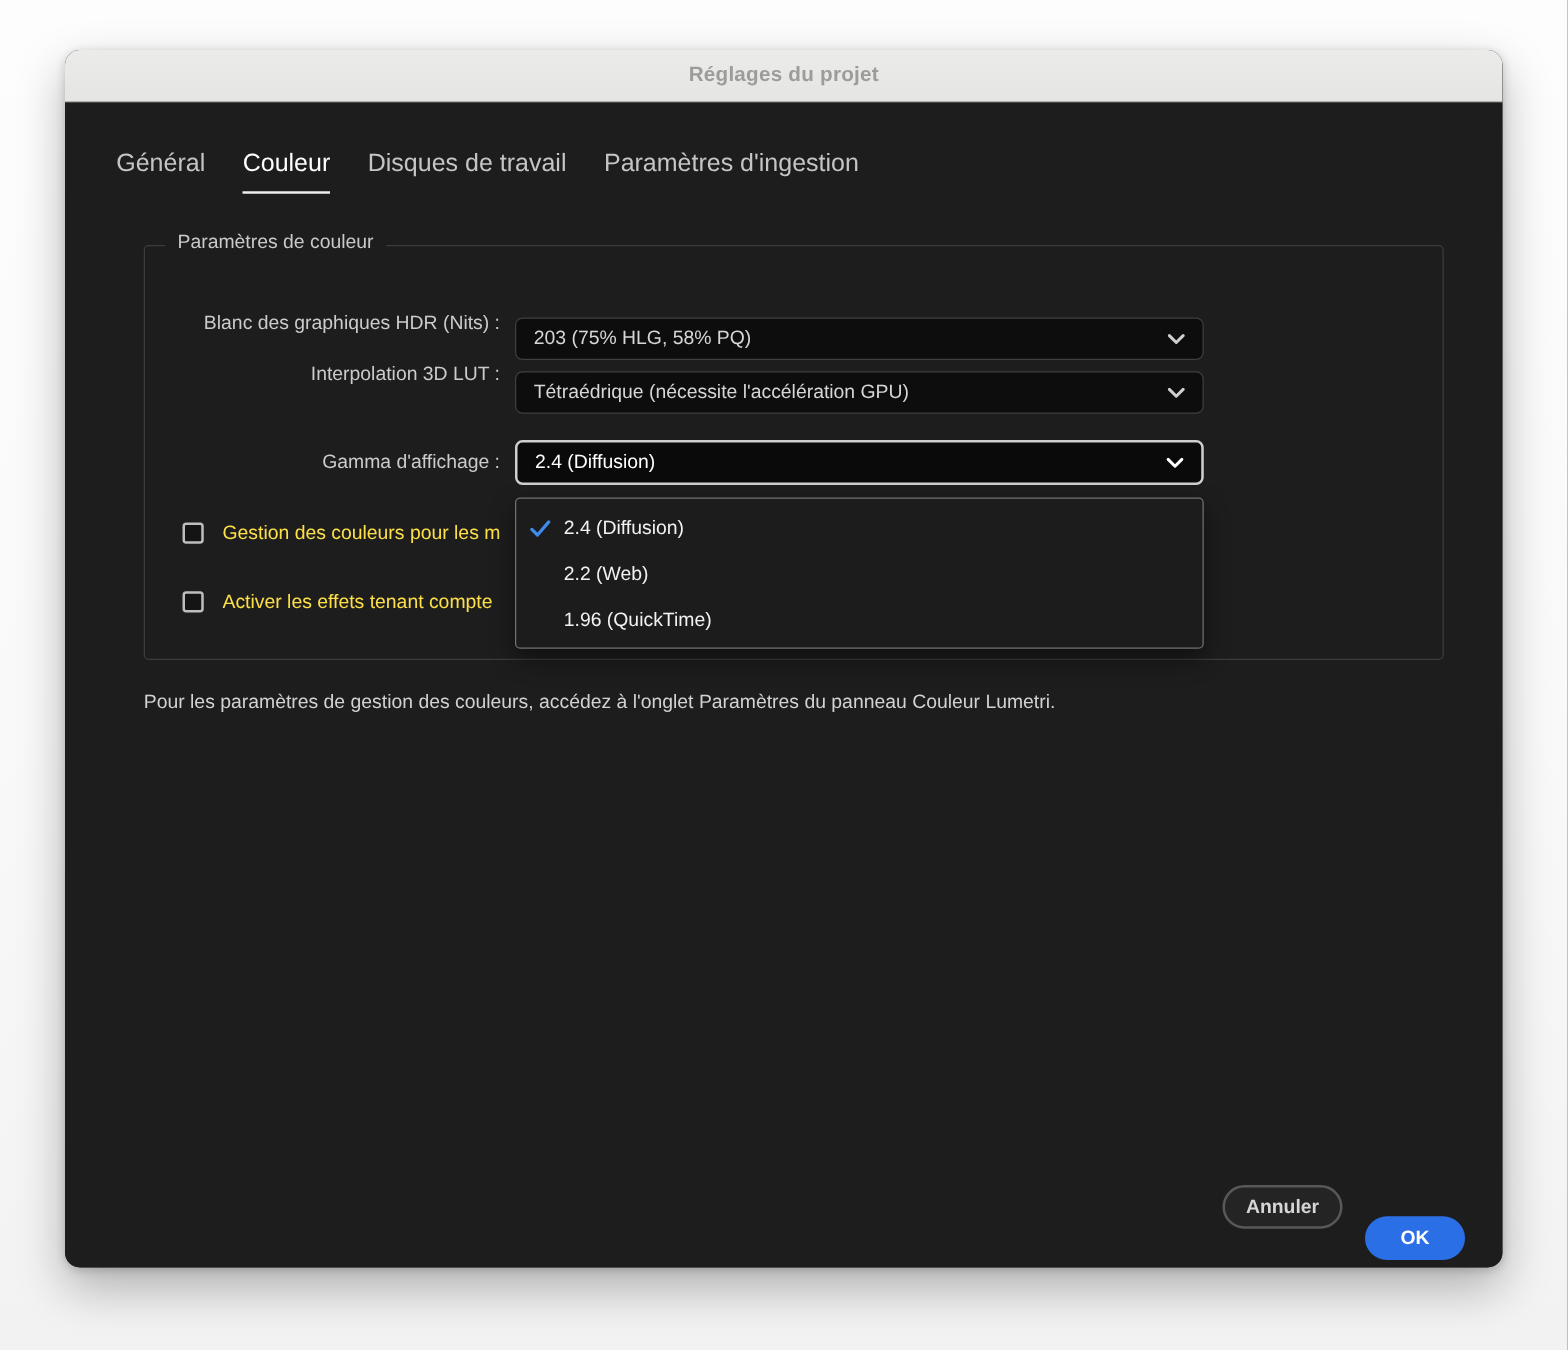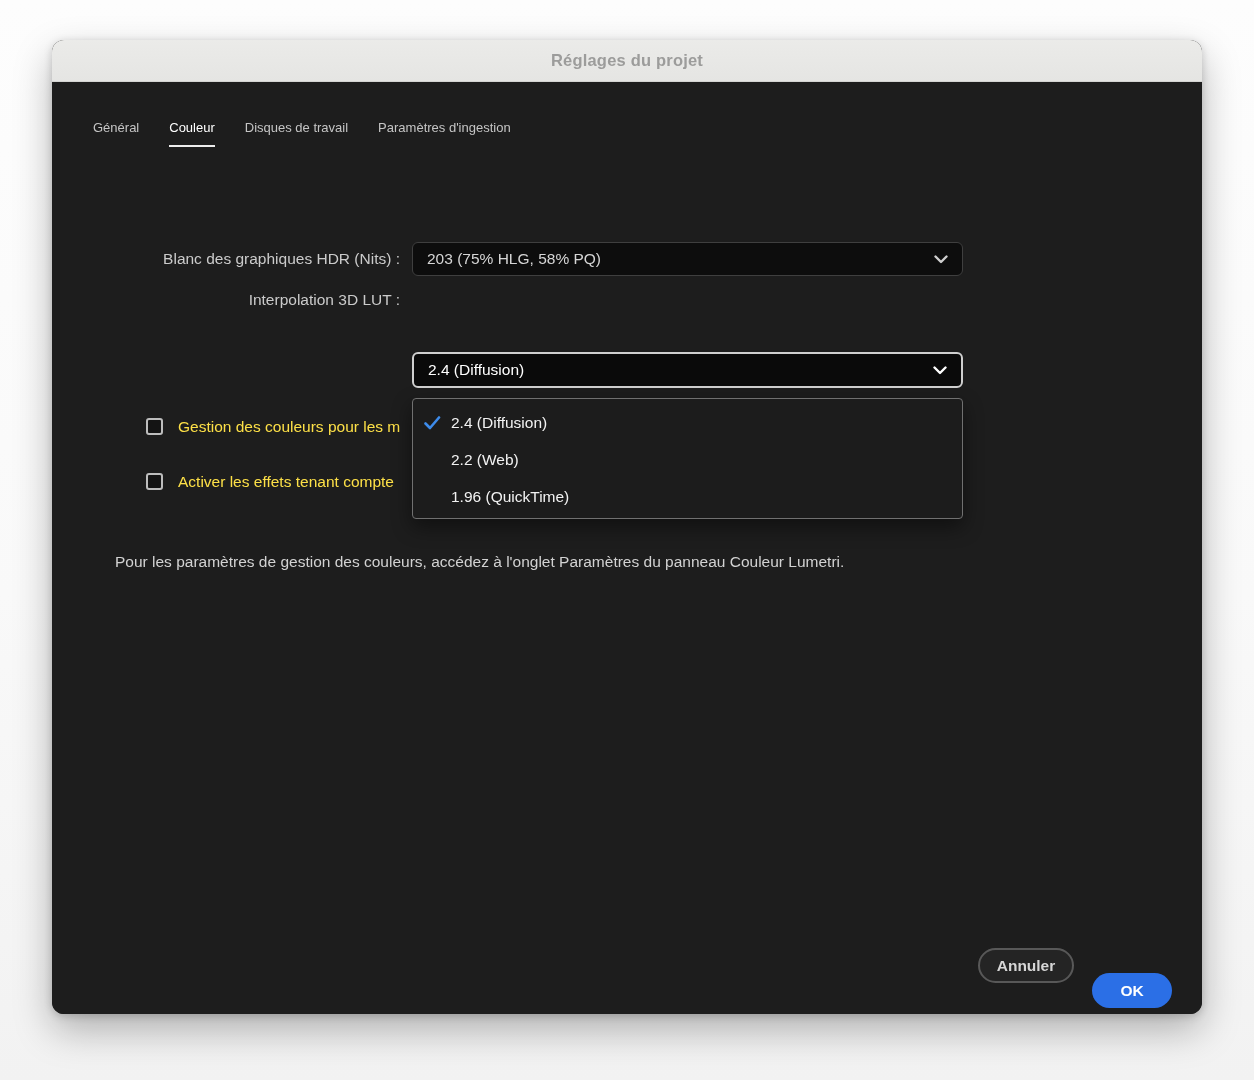--- a/index.html
+++ b/index.html
@@ -18,21 +18,21 @@
   .titlebar {
     height:42px; background:linear-gradient(180deg,#ebebe9,#e5e5e3);
     border-bottom:1px solid #d4d4d2;
     display:flex; align-items:center; justify-content:center;
   }
   .titlebar .title { font-size:16.5px; font-weight:700; color:#9c9c9b; letter-spacing:.2px; }
   .content { position:relative; height:932px; background:#1d1d1d; }
 
   
   .tabs { position:absolute; left:41px; top:38px; display:flex; gap:30px; }
-  .tab { font-size:13px; color:#c5c5c5; padding-bottom:10px; border-bottom:2px solid transparent; cursor:default; }
+  .tab { font-size:20px; color:#c5c5c5; padding-bottom:10px; border-bottom:2px solid transparent; cursor:default; }
   .tab.active { color:#ffffff; border-bottom-color:#ededed; }
 
   
   .groupbox {
     position:absolute; left:63px; top:114px; width:1040px; height:332px;
     border:1px solid #3c3c3c; border-radius:4px;
   }
   .legend {
     position:absolute; left:16px; top:-12px; background:#1d1d1d;
     padding:0 10px; font-size:15.5px; color:#c9c9c9;
@@ -97,33 +97,45 @@
 
   <div class="content">
 
     <div class="tabs">
       <div class="tab">Général</div>
       <div class="tab active">Couleur</div>
       <div class="tab">Disques de travail</div>
       <div class="tab">Paramètres d'ingestion</div>
     </div>
 
+    <div class="groupbox">
+      <div class="legend">Paramètres de couleur</div>
+    </div>
 
     <div class="row-label" style="top:160px; line-height:34px;text-align:right;">Blanc des graphiques HDR (Nits) :</div>
-    <div class="select" style="top:160px;">
+    <div class="select" style="top:172px;">
       <span>203 (75% HLG, 58% PQ)</span>
       <span class="chev">
         <svg width="14" height="9" viewBox="0 0 14 9">
             <polyline points="1.5,1.5 7,7 12.5,1.5" fill="none" stroke="currentColor" stroke-width="2.4" stroke-linecap="round" stroke-linejoin="round"></polyline>
           </svg>
       </span>
     </div>
 
     <div class="row-label" style="top:201px; line-height:34px;">Interpolation 3D LUT :</div>
+    <div class="select" style="top:215px;">
+      <span>Tétraédrique (nécessite l'accélération GPU)</span>
+      <span class="chev">
+        <svg width="14" height="9" viewBox="0 0 14 9">
+            <polyline points="1.5,1.5 7,7 12.5,1.5" fill="none" stroke="currentColor" stroke-width="2.4" stroke-linecap="round" stroke-linejoin="round"></polyline>
+          </svg>
+      </span>
+    </div>
 
+    <div class="row-label" style="top:270px; line-height:36px;">Gamma d'affichage :</div>
     <div class="select focused" style="top:270px;">
       <span>2.4 (Diffusion)</span>
       <span class="chev">
         <svg width="14" height="9" viewBox="0 0 14 9">
             <polyline points="1.5,1.5 7,7 12.5,1.5" fill="none" stroke="currentColor" stroke-width="2.4" stroke-linecap="round" stroke-linejoin="round"></polyline>
           </svg>
       </span>
     </div>
 
     <div class="checkbox" style="top:336px;"></div>

